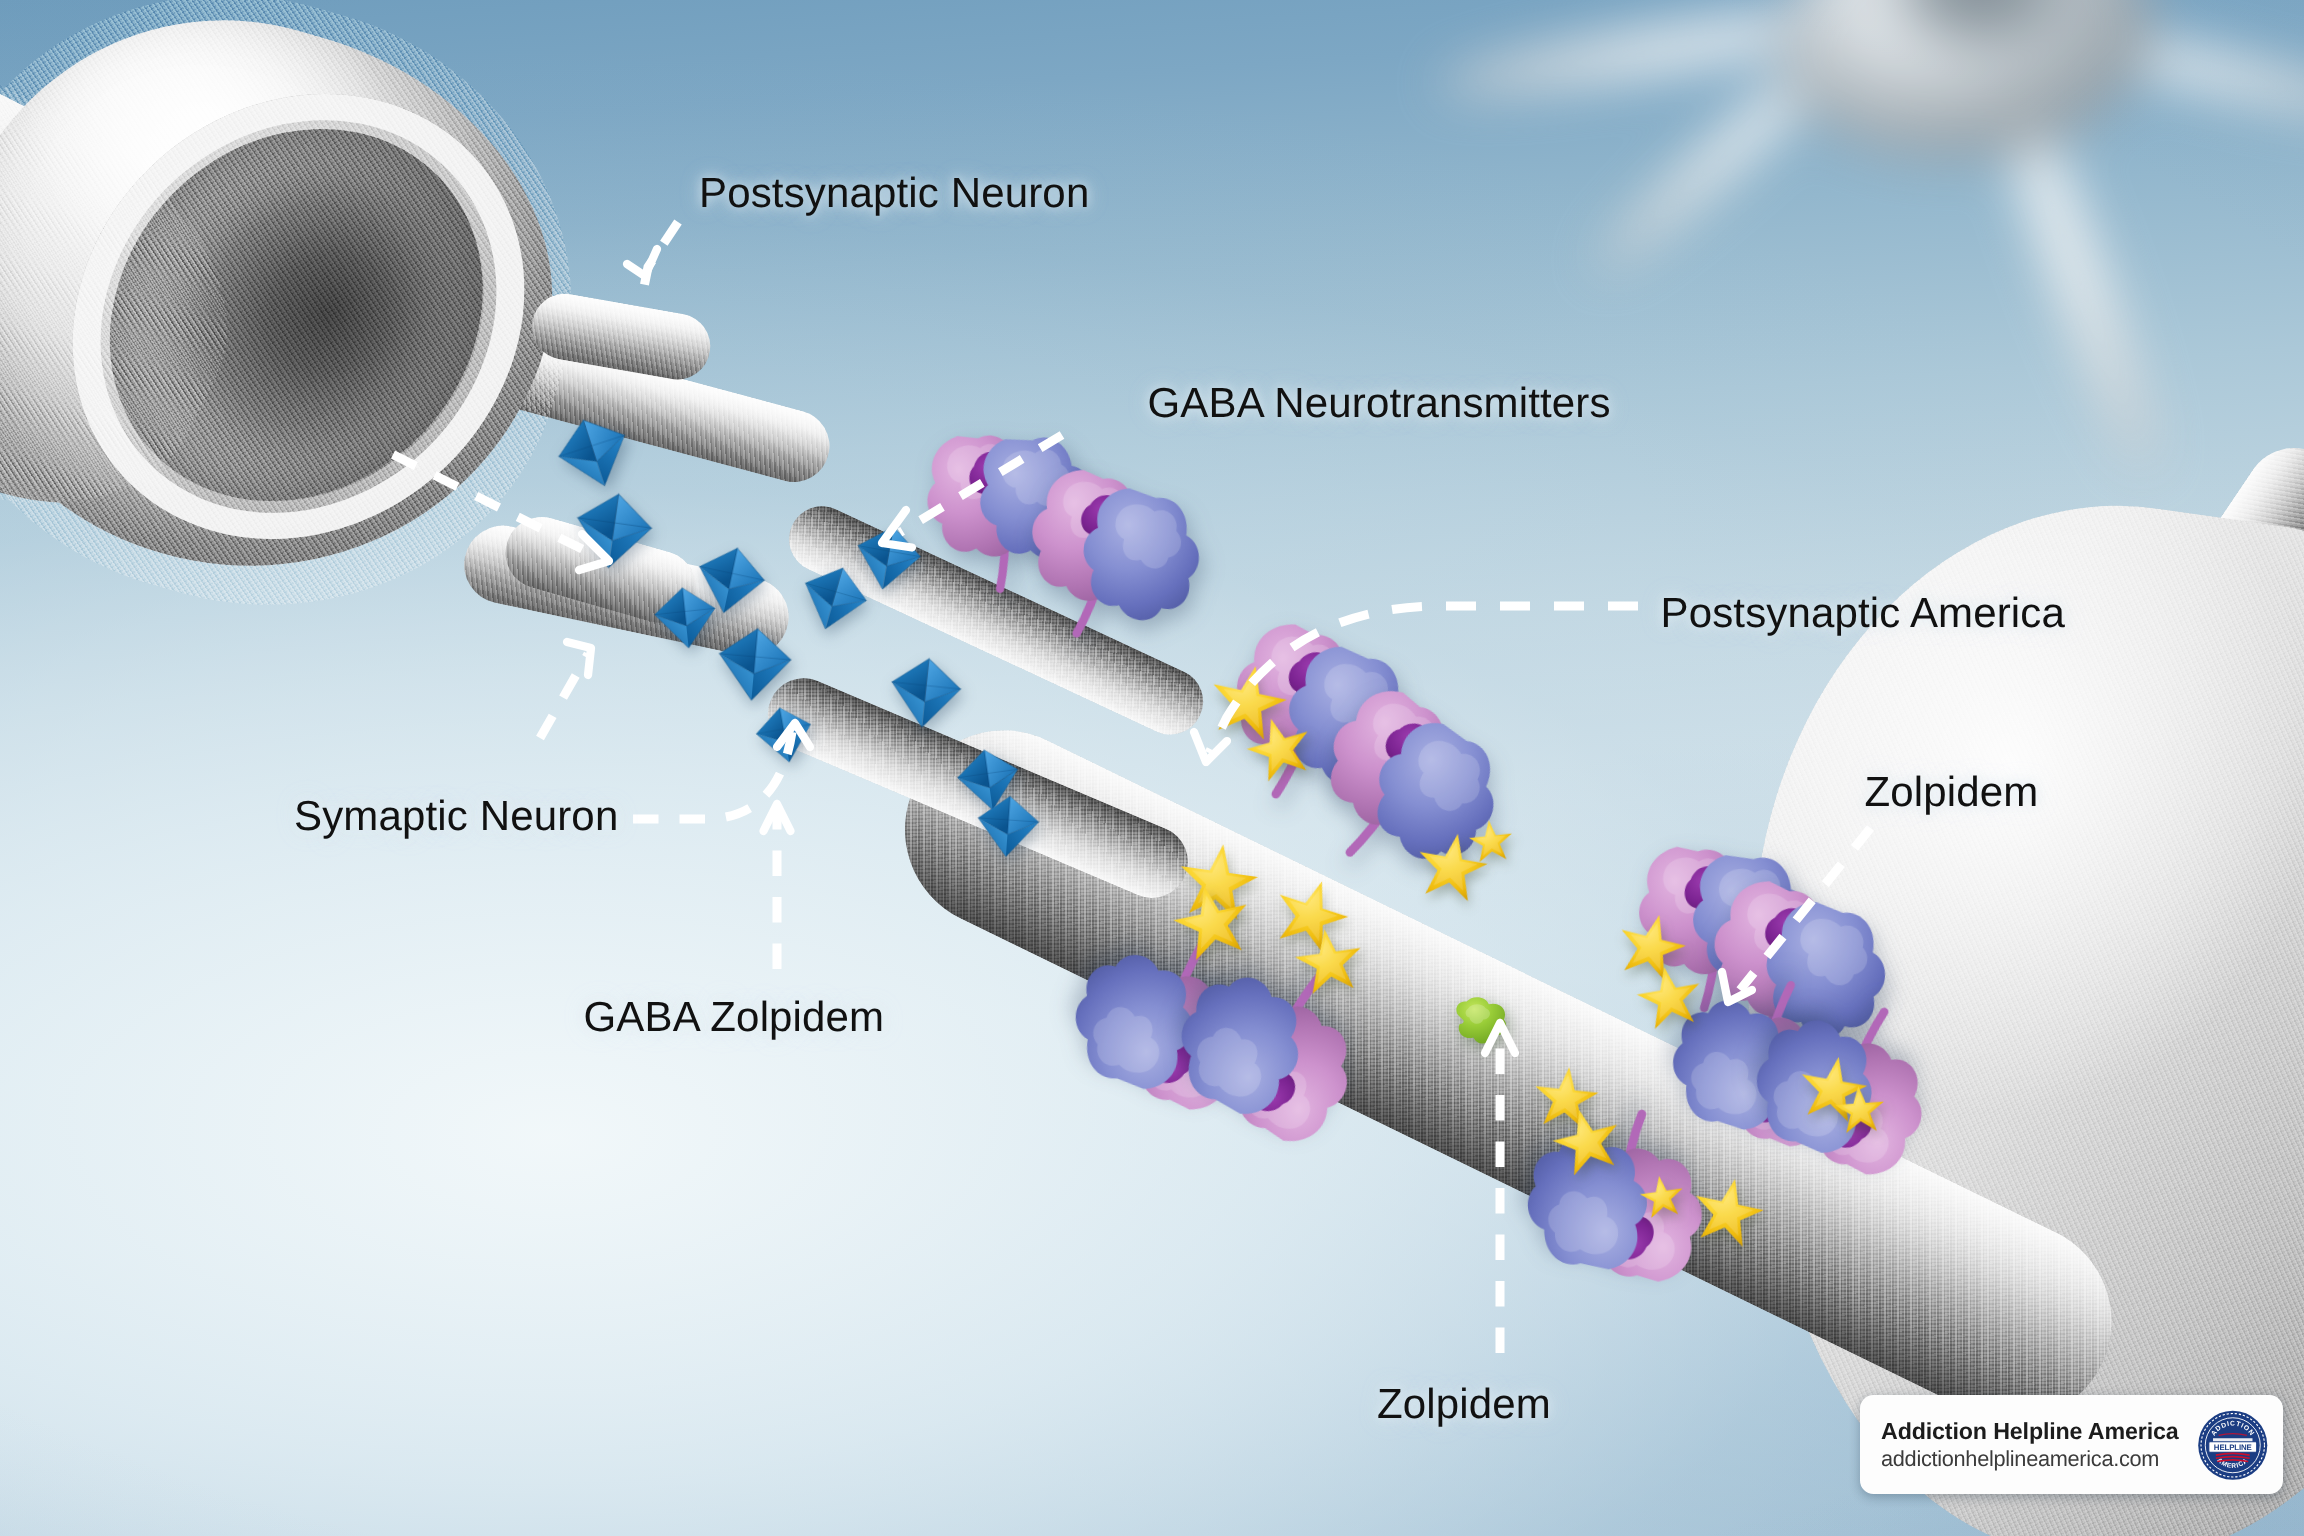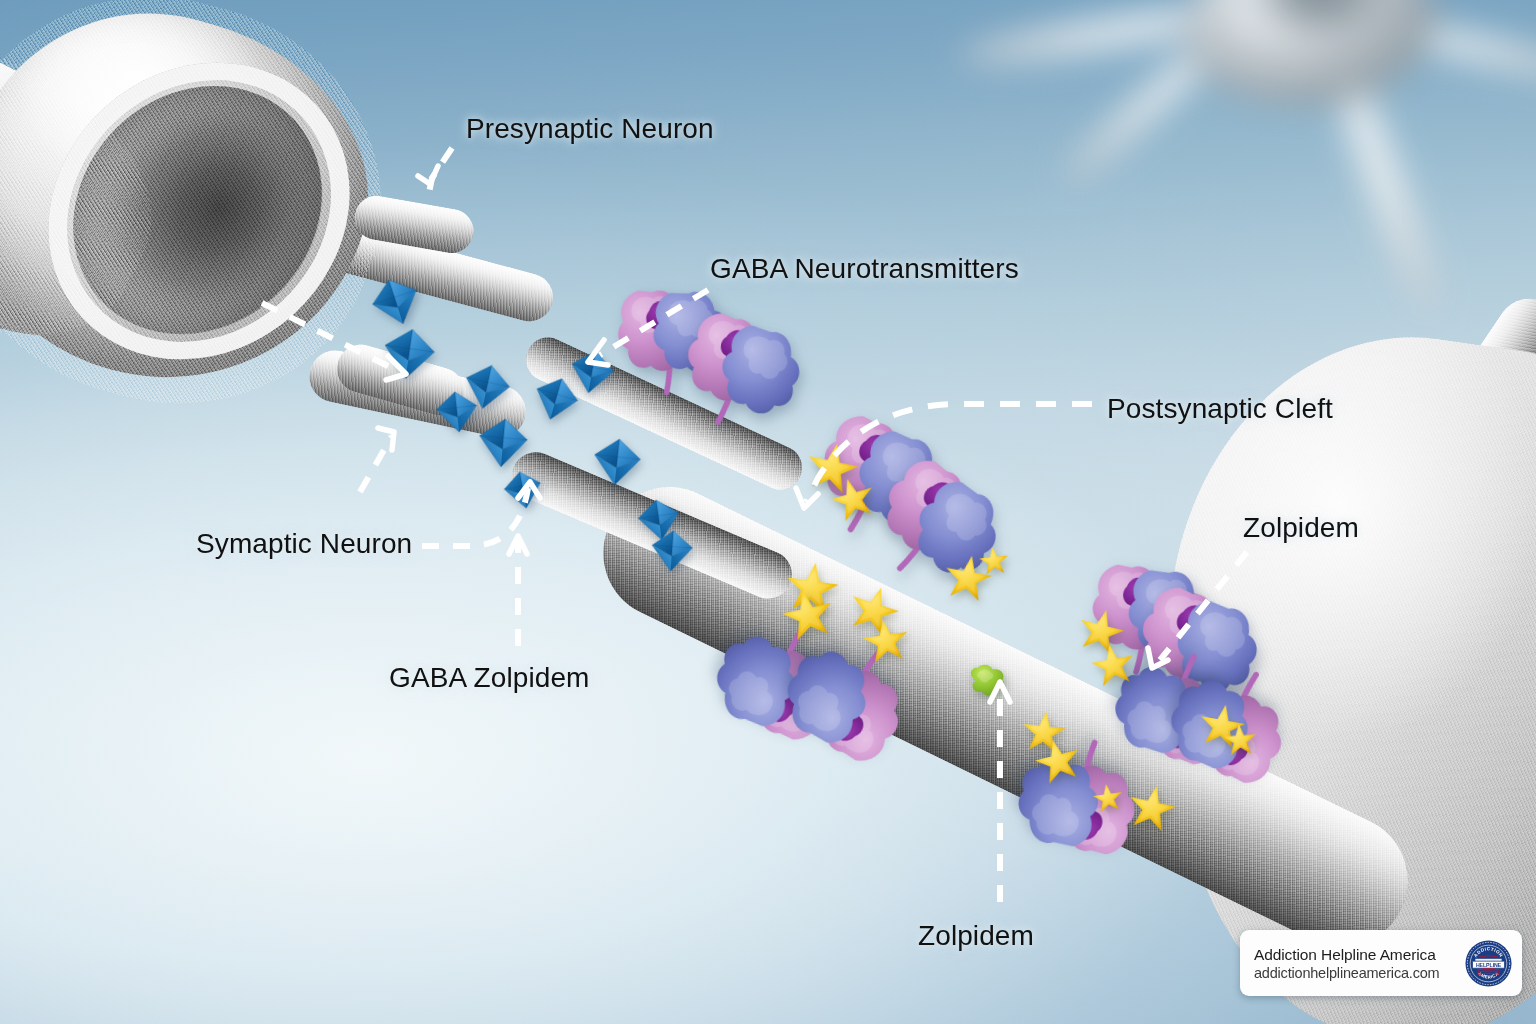--- a/index.html
+++ b/index.html
@@ -199,21 +199,21 @@
   .leaders .ar{stroke-width:5.5;stroke-linecap:round;stroke-dasharray:none;}
 
   
   #wm{
     position:absolute;left:1240px;top:930px;width:282px;height:66px;
     background:#fdfdfd;border-radius:9px;
     box-shadow:0 2px 7px rgba(20,40,60,.30);
     display:flex;align-items:center;padding:0 10px 0 14px;gap:8px;
   }
   #wm .txt{flex:1;display:flex;flex-direction:column;align-items:flex-start;justify-content:center;gap:1px;}
-  #wm .t1{font-size:15.5px;font-weight:400;color:#1c1c1c;letter-spacing:-.1px;text-align:center;}
+  #wm .t1{font-size:15.5px;font-weight:700;color:#1c1c1c;letter-spacing:-.1px;text-align:center;}
   #wm .t2{font-size:14.5px;font-weight:400;color:#3b3b3b;letter-spacing:-.2px;}
   #wm .seal{width:47px;height:47px;flex:0 0 47px;}
 </style>
 </head>
 <body>
 
 <div id="stage">
 
   <div class="bg-base"></div>
 
@@ -608,23 +608,23 @@
     <path class="ar" d="M518,498 L530,482 M540,498 L530,482"></path>
 
     <path class="d1" d="M518,646 L518,542"></path>
     <path class="ar" d="M509,554 L518,536 M527,554 L518,536"></path>
 
     <path class="d1" d="M1000,902 L1000,690"></path>
     <path class="ar" d="M990,702 L1000,682 M1010,702 L1000,682"></path>
   </svg>
 
   <div id="label-layer">
-      <div class="lab" style="left: 466px; top: 113px; font-size: 28px;">Presynaptic Neuron</div>
-      <div class="lab" style="left: 710px; top: 253px; font-size: 28px;">GABA Neurotransmitters</div>
-      <div class="lab" style="left: 1107px; top: 393px; font-size: 28px;">Postsynaptic Cleft</div>
+      <div class="lab" style="left: 466px; top: 113px; font-size: 28px;">Postsynaptic Neuron</div>
+      <div class="lab" style="left: 765px; top: 253px; font-size: 28px;">GABA Neurotransmitters</div>
+      <div class="lab" style="left: 1107px; top: 393px; font-size: 28px;">Postsynaptic America</div>
       <div class="lab" style="left: 1243px; top: 512px; font-size: 28px;">Zolpidem</div>
       <div class="lab" style="left: 196px; top: 528px; font-size: 28px;">Symaptic Neuron</div>
       <div class="lab" style="left: 389px; top: 662px; font-size: 28px;">GABA Zolpidem</div>
       <div class="lab" style="left: 918px; top: 920px; font-size: 28px;">Zolpidem</div>
     </div>
 
   <div id="wm">
     <div class="txt">
       <div class="t1">Addiction Helpline America</div>
       <div class="t2">addictionhelplineamerica.com</div>

